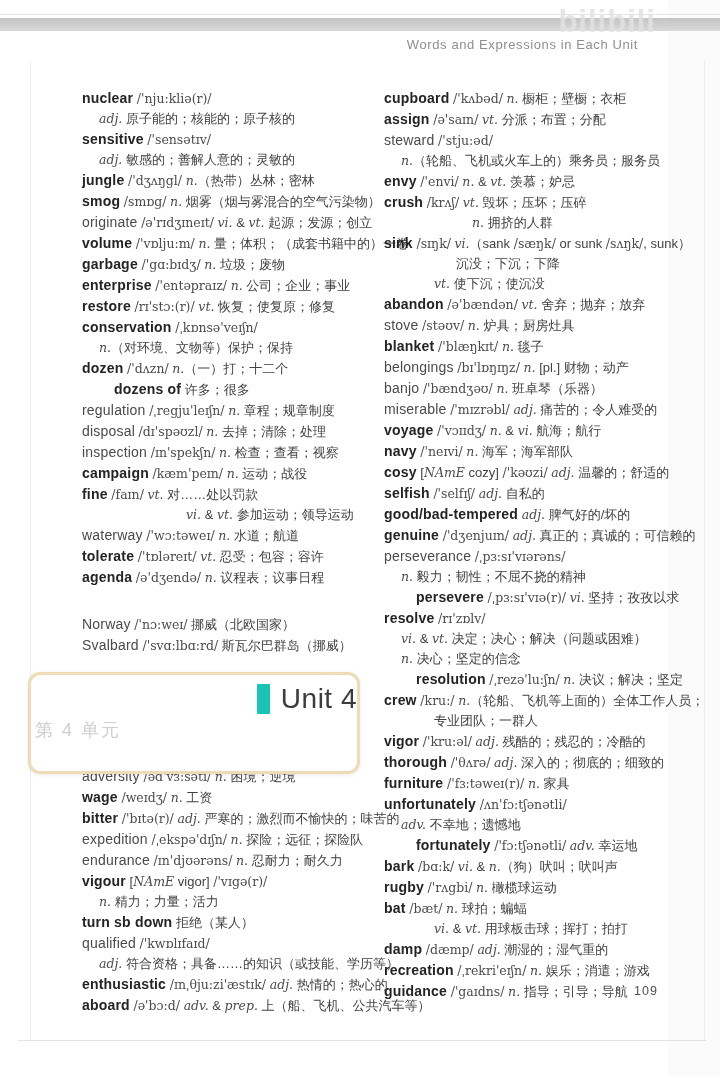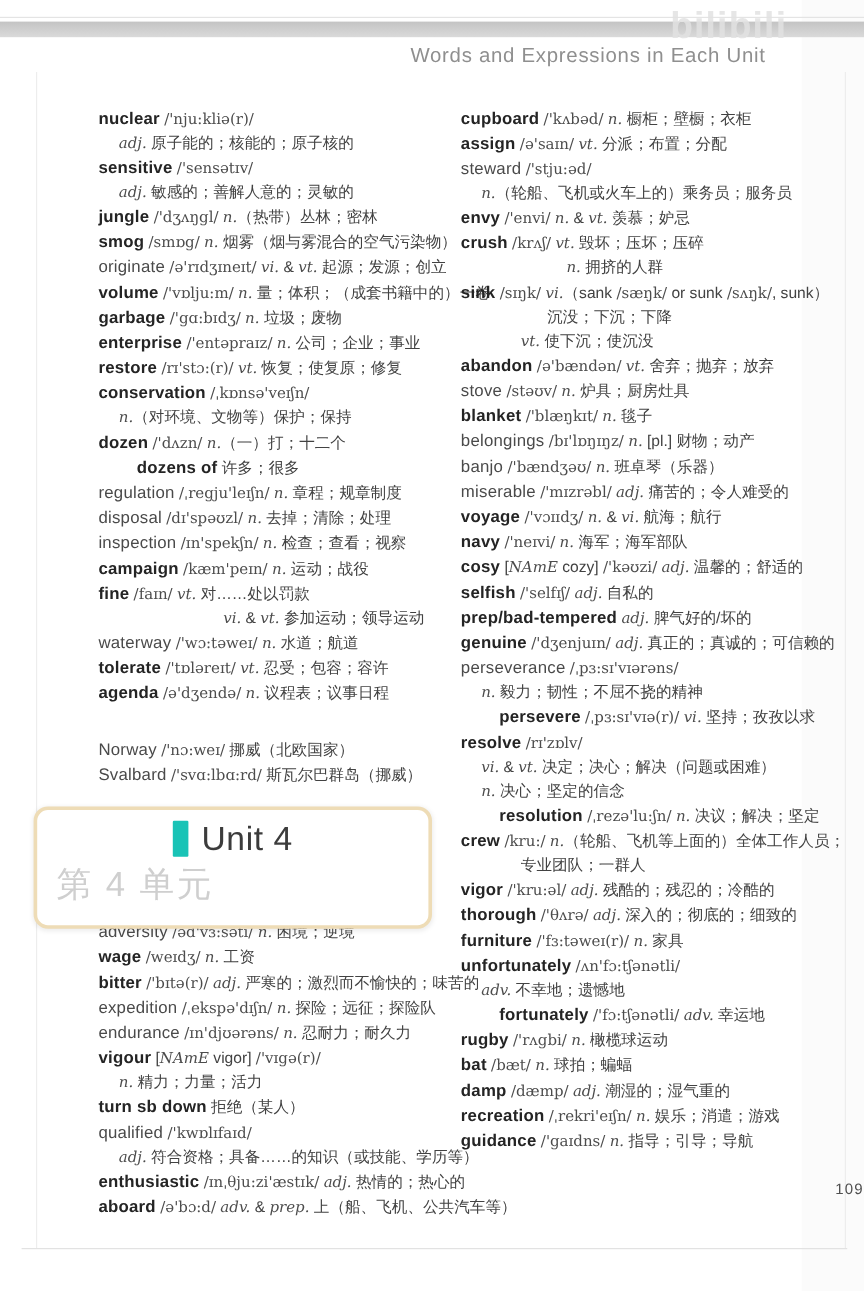--- a/index.html
+++ b/index.html
@@ -8,21 +8,21 @@
     font-family:"Liberation Sans","DejaVu Sans",sans-serif;
     -webkit-font-smoothing:antialiased;
   }
   .page{position:relative;width:668px;height:1076px;background:#ffffff;}
   .edge-line-top{position:absolute;left:0;top:14px;width:720px;height:1px;background:#e4e4e4;}
   .top-strip{position:absolute;left:0;top:18px;width:720px;height:13px;
     background:linear-gradient(#c3c3c3,#dadada);}
   .edge-line-left{position:absolute;left:30px;top:60px;width:1px;height:980px;background:#ededed;}
   .edge-line-right{position:absolute;left:704px;top:60px;width:1px;height:980px;background:#ededed;}
   .edge-line-bottom{position:absolute;left:18px;top:1040px;width:688px;height:1px;background:#e2e2e2;}
-  .header-title{position:absolute;top:37px;right:30px;font-size:17px;color:#8f8f8f;
+  .header-title{position:absolute;top:37px;right:30px;font-size:13px;color:#8f8f8f;
     letter-spacing:.6px;}
   .watermark{position:absolute;top:4px;right:12px;font-size:31px;font-weight:bold;
     color:#e2e2e2;opacity:.85;letter-spacing:1px;}
   .col{position:absolute;top:88px;font-size:13px;color:#424242;}
   .col .vline{line-height:20px;white-space:nowrap;}
   .col.left{left:82px;width:300px;}
   .col.right{left:384px;width:330px;}
   .hw{font-size:14px;color:#4a4a4a;letter-spacing:.2px;}
   .hw.b{font-weight:bold;color:#242424;}
   .phon{font-family:"DejaVu Serif","Liberation Serif",serif;font-size:12.5px;color:#4c4c4c;}
@@ -35,27 +35,27 @@
   .ind5{padding-left:88px;}
   .ind6{padding-left:104px;}
   .gap{margin-top:26px;}
   .unit-box{
     position:relative;z-index:2;left:-54px;width:326px;height:88px;
     background:#ffffff;border:3px solid #eedcb6;border-radius:12px;
     margin-top:16px;margin-bottom:-8px;
     box-shadow:0 1px 4px rgba(0,0,0,.08);
     padding-top:8px;
   }
-  .unit-row{text-align:center;}
+  .unit-row{text-align:right;}
   .unit-accent{display:inline-block;width:13px;height:30px;background:#19c3b6;
     vertical-align:middle;margin-right:11px;border-radius:1px;}
   .unit-title{font-size:28px;color:#3c3c3c;vertical-align:middle;letter-spacing:.5px;}
-  .unit-sub{padding-left:16px;margin-top:3px;font-size:29px;color:#cfcfcf;letter-spacing:2px;}
+  .unit-sub{padding-left:4px;margin-top:3px;font-size:18px;color:#cfcfcf;letter-spacing:2px;}
   #colLB{position:relative;z-index:1;margin-top:-6px;}
-  .pageno{position:absolute;left:696px;top:984px;font-size:12.5px;color:#4f4f4f;letter-spacing:1px;}
+  .pageno{position:absolute;left:634px;top:984px;font-size:12.5px;color:#4f4f4f;letter-spacing:1px;}
 </style>
 </head>
 <body>
 
 <div class="page">
   <div class="edge-line-top"></div>
   <div class="top-strip"></div>
   <div class="watermark">bilibili</div>
   <div class="header-title">Words and Expressions in Each Unit</div>
 
@@ -128,38 +128,40 @@
       <div class="vline ind0"><span class="hw b">abandon</span> <span class="phon">/ə'bændən/</span> <span class="pos">vt.</span> 舍弃；抛弃；放弃</div>
       <div class="vline ind0"><span class="hw">stove</span> <span class="phon">/stəʊv/</span> <span class="pos">n.</span> 炉具；厨房灶具</div>
       <div class="vline ind0"><span class="hw b">blanket</span> <span class="phon">/'blæŋkɪt/</span> <span class="pos">n.</span> 毯子</div>
       <div class="vline ind0"><span class="hw">belongings</span> <span class="phon">/bɪ'lɒŋɪŋz/</span> <span class="pos">n.</span> [pl.] 财物；动产</div>
       <div class="vline ind0"><span class="hw">banjo</span> <span class="phon">/'bændʒəʊ/</span> <span class="pos">n.</span> 班卓琴（乐器）</div>
       <div class="vline ind0"><span class="hw">miserable</span> <span class="phon">/'mɪzrəbl/</span> <span class="pos">adj.</span> 痛苦的；令人难受的</div>
       <div class="vline ind0"><span class="hw b">voyage</span> <span class="phon">/'vɔɪɪdʒ/</span> <span class="pos">n.</span> &amp; <span class="pos">vi.</span> 航海；航行</div>
       <div class="vline ind0"><span class="hw b">navy</span> <span class="phon">/'neɪvi/</span> <span class="pos">n.</span> 海军；海军部队</div>
       <div class="vline ind0"><span class="hw b">cosy</span> [<span class="pos">NAmE</span> cozy] <span class="phon">/'kəʊzi/</span> <span class="pos">adj.</span> 温馨的；舒适的</div>
       <div class="vline ind0"><span class="hw b">selfish</span> <span class="phon">/'selfɪʃ/</span> <span class="pos">adj.</span> 自私的</div>
-      <div class="vline ind0"><span class="hw b">prep/bad-tempered</span> <span class="pos">adj.</span> 脾气好的/坏的</div>
+      <div class="vline ind0"><span class="hw b">good/bad-tempered</span> <span class="pos">adj.</span> 脾气好的/坏的</div>
       <div class="vline ind0"><span class="hw b">genuine</span> <span class="phon">/'dʒenjuɪn/</span> <span class="pos">adj.</span> 真正的；真诚的；可信赖的</div>
       <div class="vline ind0"><span class="hw">perseverance</span> <span class="phon">/ˌpɜ:sɪ'vɪərəns/</span></div>
       <div class="vline ind1"><span class="pos">n.</span> 毅力；韧性；不屈不挠的精神</div>
       <div class="vline ind2"><span class="hw b">persevere</span> <span class="phon">/ˌpɜ:sɪ'vɪə(r)/</span> <span class="pos">vi.</span> 坚持；孜孜以求</div>
       <div class="vline ind0"><span class="hw b">resolve</span> <span class="phon">/rɪ'zɒlv/</span></div>
       <div class="vline ind1"><span class="pos">vi.</span> &amp; <span class="pos">vt.</span> 决定；决心；解决（问题或困难）</div>
       <div class="vline ind1"><span class="pos">n.</span> 决心；坚定的信念</div>
       <div class="vline ind2"><span class="hw b">resolution</span> <span class="phon">/ˌrezə'lu:ʃn/</span> <span class="pos">n.</span> 决议；解决；坚定</div>
       <div class="vline ind0"><span class="hw b">crew</span> <span class="phon">/kru:/</span> <span class="pos">n.</span>（轮船、飞机等上面的）全体工作人员；</div>
       <div class="vline ind3">专业团队；一群人</div>
       <div class="vline ind0"><span class="hw b">vigor</span> <span class="phon">/'kru:əl/</span> <span class="pos">adj.</span> 残酷的；残忍的；冷酷的</div>
       <div class="vline ind0"><span class="hw b">thorough</span> <span class="phon">/'θʌrə/</span> <span class="pos">adj.</span> 深入的；彻底的；细致的</div>
       <div class="vline ind0"><span class="hw b">furniture</span> <span class="phon">/'fɜ:təweɪ(r)/</span> <span class="pos">n.</span> 家具</div>
       <div class="vline ind0"><span class="hw b">unfortunately</span> <span class="phon">/ʌn'fɔ:tʃənətli/</span></div>
       <div class="vline ind1"><span class="pos">adv.</span> 不幸地；遗憾地</div>
       <div class="vline ind2"><span class="hw b">fortunately</span> <span class="phon">/'fɔ:tʃənətli/</span> <span class="pos">adv.</span> 幸运地</div>
+      <div class="vline ind0"><span class="hw b">bark</span> <span class="phon">/bɑ:k/</span> <span class="pos">vi.</span> &amp; <span class="pos">n.</span>（狗）吠叫；吠叫声</div>
       <div class="vline ind0"><span class="hw b">rugby</span> <span class="phon">/'rʌgbi/</span> <span class="pos">n.</span> 橄榄球运动</div>
       <div class="vline ind0"><span class="hw b">bat</span> <span class="phon">/bæt/</span> <span class="pos">n.</span> 球拍；蝙蝠</div>
+      <div class="vline ind3"><span class="pos">vi.</span> &amp; <span class="pos">vt.</span> 用球板击球；挥打；拍打</div>
       <div class="vline ind0"><span class="hw b">damp</span> <span class="phon">/dæmp/</span> <span class="pos">adj.</span> 潮湿的；湿气重的</div>
       <div class="vline ind0"><span class="hw b">recreation</span> <span class="phon">/ˌrekri'eɪʃn/</span> <span class="pos">n.</span> 娱乐；消遣；游戏</div>
       <div class="vline ind0"><span class="hw b">guidance</span> <span class="phon">/'gaɪdns/</span> <span class="pos">n.</span> 指导；引导；导航</div>
     </div>
 
   <div class="pageno">109</div>
 </div>
 
 </body></html>

